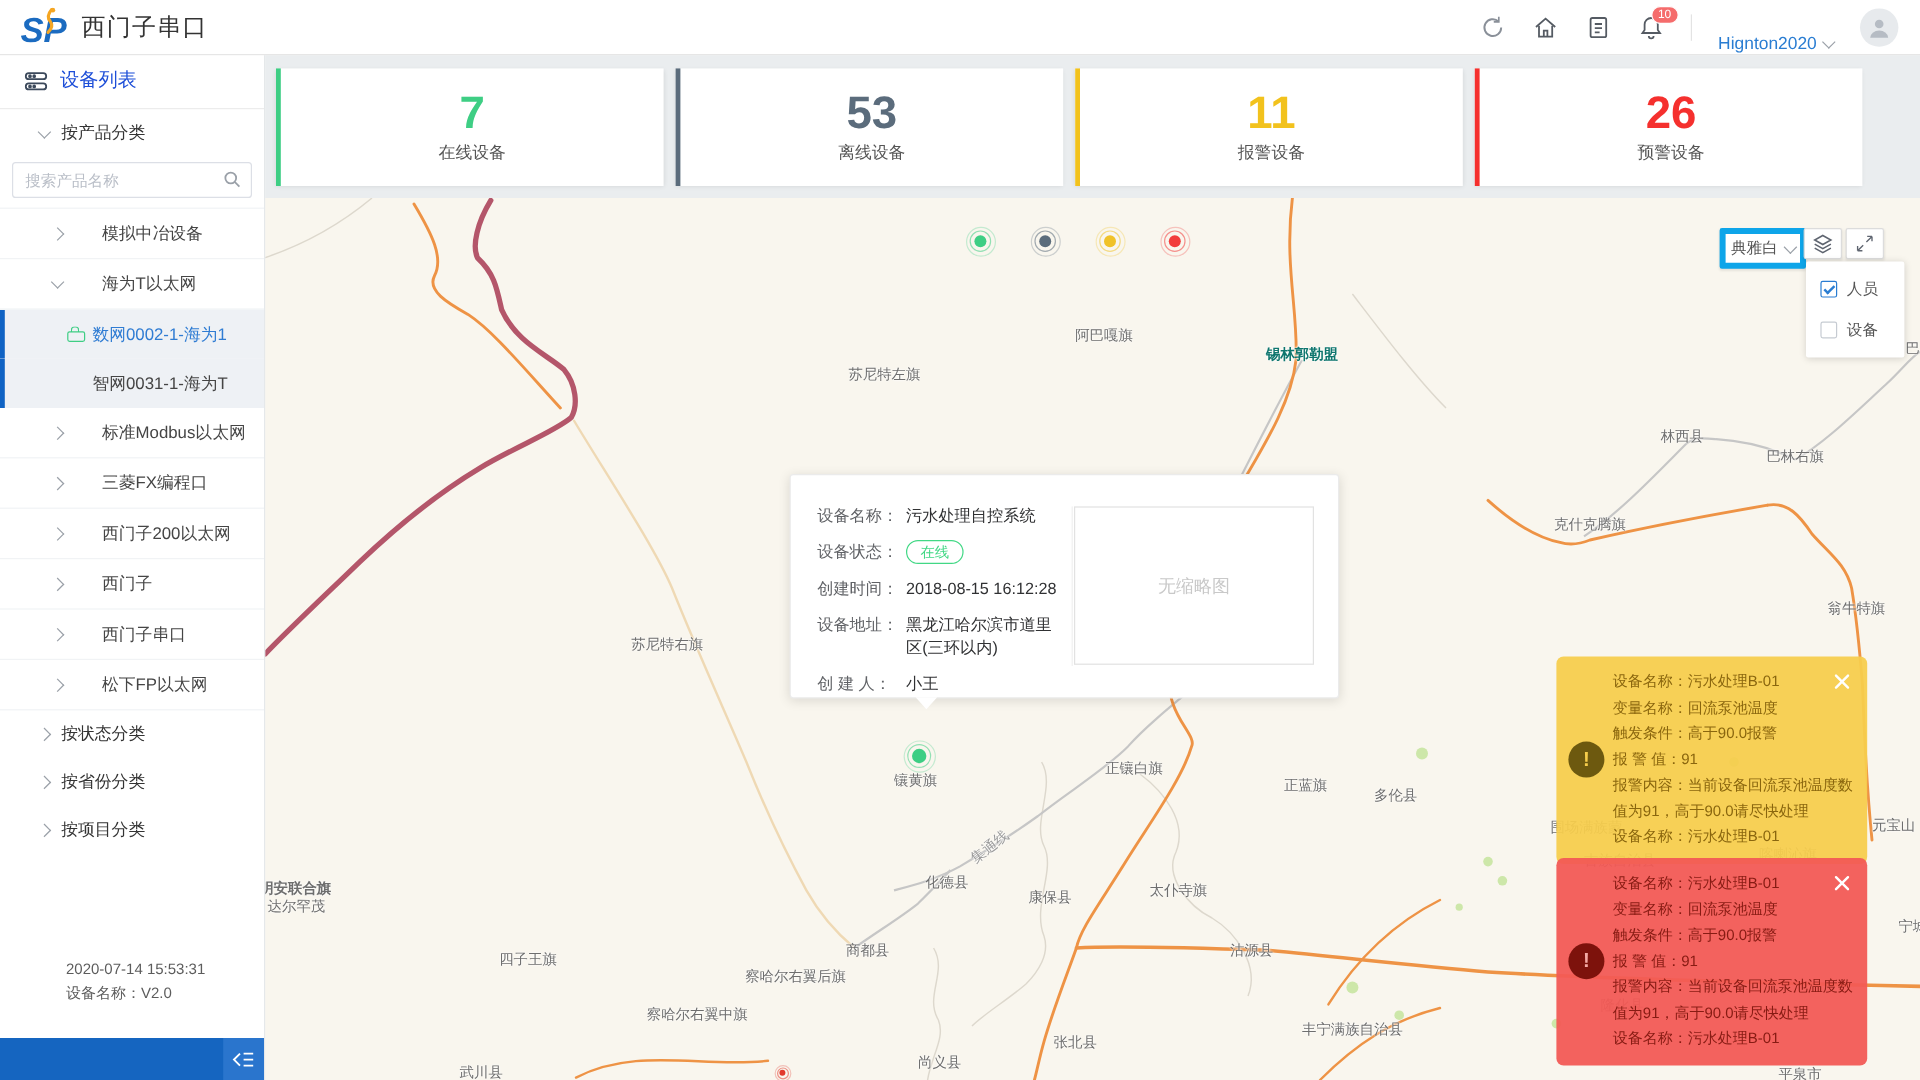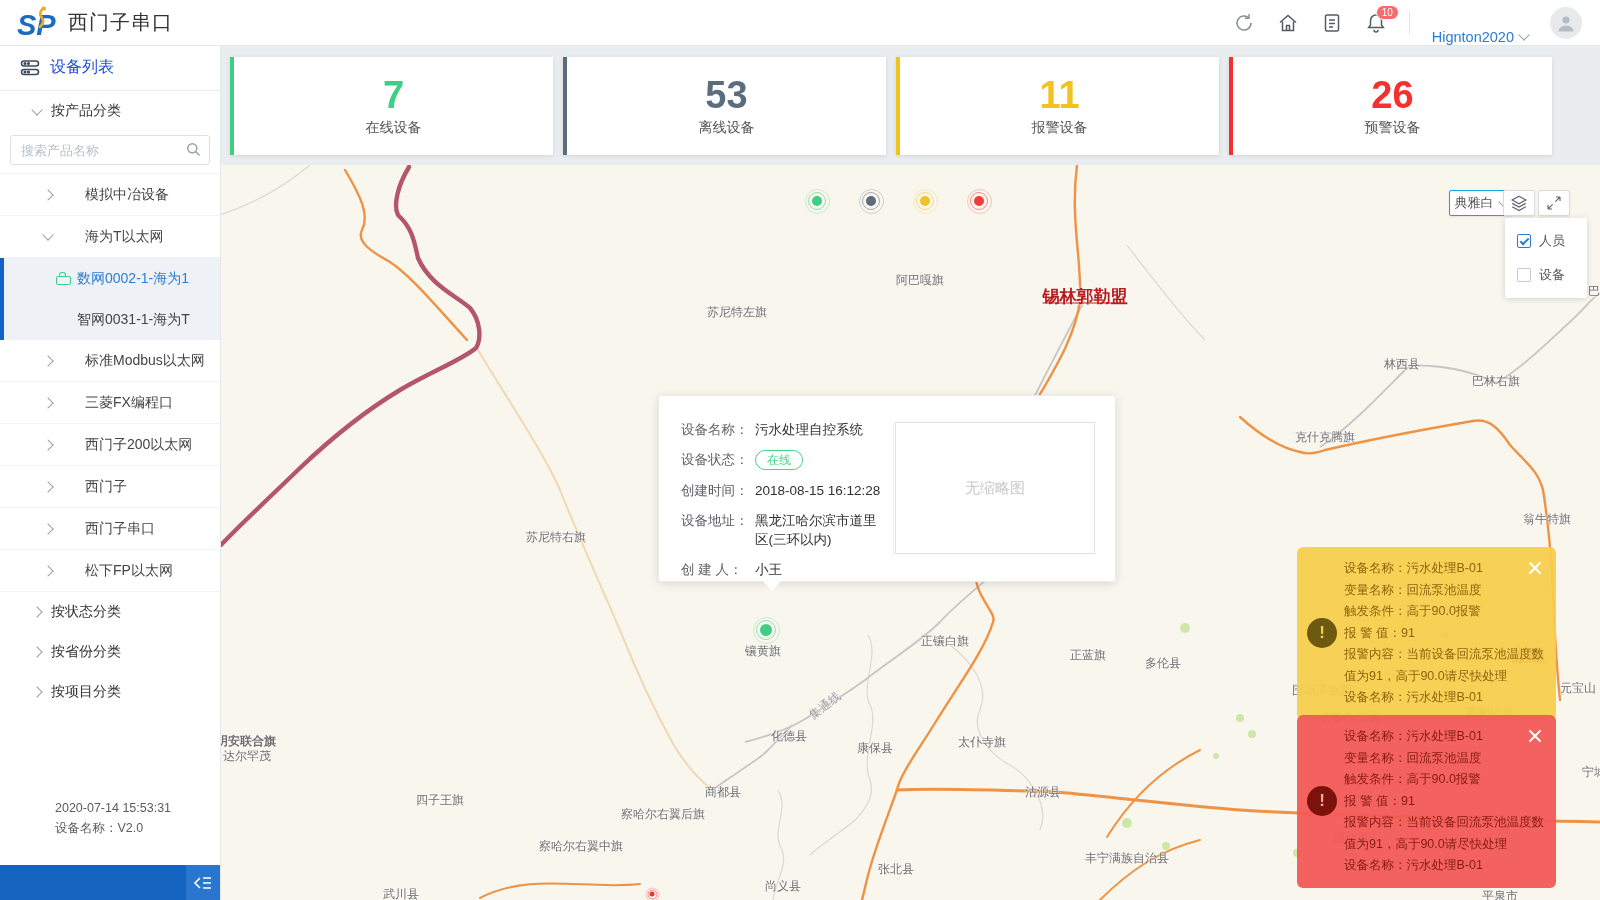--- a/index.html
+++ b/index.html
@@ -55,36 +55,36 @@
   .cards{position:absolute;top:57px;left:230px;width:1322px;height:98px;display:flex;gap:10px;z-index:30;}
   .stat-card{flex:1;background:#fff;border-left:4px solid #ccc;box-shadow:0 1px 4px rgba(0,0,0,.10);
              display:flex;flex-direction:column;align-items:center;justify-content:center;}
   .stat-num{font-size:38px;font-weight:bold;line-height:40px;}
   .stat-label{font-size:14px;color:#555;margin-top:4px;}
   
   .map{position:absolute;top:165px;left:220px;width:1380px;height:735px;background:#f9f6ee;overflow:hidden;}
   .map-roads{position:absolute;top:0;left:0;}
   .map-label{position:absolute;transform:translate(-50%,-50%);font-size:12px;color:#6e6e6e;
              white-space:nowrap;text-shadow:0 0 2px #fff,0 0 2px #fff;pointer-events:none;}
-  .map-label.bold{font-weight:bold;color:#b91c1c;font-size:17px;text-decoration:underline;}
+  .map-label.bold{font-weight:bold;color:#0f766e;font-size:12px;}
   
   .marker{position:absolute;width:10px;height:10px;border-radius:50%;background:currentColor;
           transform:translate(-50%,-50%);}
   .marker::before{content:'';position:absolute;inset:-4px;border:1.6px solid currentColor;border-radius:50%;opacity:.55;}
   .marker::after{content:'';position:absolute;inset:-7.5px;border:1.6px solid currentColor;border-radius:50%;opacity:.28;}
   .legend{position:absolute;top:36px;left:592px;display:flex;gap:44px;align-items:center;height:0;}
   .legend .marker{position:relative;transform:none;flex:none;}
   .device-marker{width:12px;height:12px;color:#3ece84;}
   .mini-marker{width:5px;height:5px;color:#e23b2e;}
   .mini-marker::before{inset:-2.5px;border-width:1.2px;}
   .mini-marker::after{inset:-4.5px;border-width:1px;}
   
-  .style-btn{position:absolute;top:25px;left:1213px;width:62px;height:24px;background:#fff;border:1px solid #0ea5e9;
+  .style-btn{position:absolute;top:25px;left:1213px;width:62px;height:24px;background:#fff;border:5px solid #0ea5e9;
              border-radius:2px;display:flex;align-items:center;justify-content:center;gap:6px;
-             font-size:13px;color:#555;box-shadow:0 1px 2px rgba(0,0,0,.08);cursor:pointer;margin-left:16px;}
+             font-size:13px;color:#555;box-shadow:0 1px 2px rgba(0,0,0,.08);cursor:pointer;}
   .tool-btn{position:absolute;top:25px;width:30px;height:24px;background:#fff;border:1px solid #dcdcdc;border-radius:2px;
             display:flex;align-items:center;justify-content:center;box-shadow:0 1px 2px rgba(0,0,0,.08);cursor:pointer;}
   .layer-panel{position:absolute;top:53px;left:1285px;width:82px;background:#fff;border-radius:2px;
                box-shadow:0 1px 6px rgba(0,0,0,.15);padding:6px 0;z-index:20;}
   .cb-row{display:flex;align-items:center;gap:8px;padding:8px 12px;font-size:13px;color:#555;cursor:pointer;}
   .cb{width:14px;height:14px;border:1px solid #c6cbd2;border-radius:2px;background:#fff;box-sizing:border-box;flex:none;}
   .cb-row.checked .cb{border-color:#2a7dd2;}
   .cb-row.checked .cb::after{content:'';display:block;width:7px;height:3px;border-left:2px solid #2a7dd2;
                border-bottom:2px solid #2a7dd2;transform:rotate(-45deg);margin:3px 0 0 2px;}
   
@@ -361,21 +361,21 @@
 
   <div>
 
   <span class="map-label" style="left: 700px; top: 115px;">阿巴嘎旗</span>
       <span class="map-label" style="left: 517px; top: 147px;">苏尼特左旗</span>
       <span class="map-label bold" style="left: 865px; top: 131px;">锡林郭勒盟</span>
       <span class="map-label" style="left: 1392px; top: 126px;">巴林左旗</span>
       <span class="map-label" style="left: 1182px; top: 199px;">林西县</span>
       <span class="map-label" style="left: 1276px; top: 216px;">巴林右旗</span>
       <span class="map-label" style="left: 1105px; top: 272px;">克什克腾旗</span>
-      <span class="map-label" style="left: 1327px; top: 354px;">翁牛特旗</span>
+      <span class="map-label" style="left: 1327px; top: 342px;">翁牛特旗</span>
       <span class="map-label" style="left: 336px; top: 372px;">苏尼特右旗</span>
       <span class="map-label" style="left: 543px; top: 486px;">镶黄旗</span>
       <span class="map-label" style="left: 725px; top: 476px;">正镶白旗</span>
       <span class="map-label" style="left: 868px; top: 490px;">正蓝旗</span>
       <span class="map-label" style="left: 943px; top: 498px;">多伦县</span>
       <span class="map-label" style="left: 569px; top: 571px;">化德县</span>
       <span class="map-label" style="left: 655px; top: 583px;">康保县</span>
       <span class="map-label" style="left: 762px; top: 577px;">太仆寺旗</span>
       <span class="map-label" style="left: 823px; top: 627px;">沽源县</span>
       <span class="map-label" style="left: 503px; top: 627px;">商都县</span>

